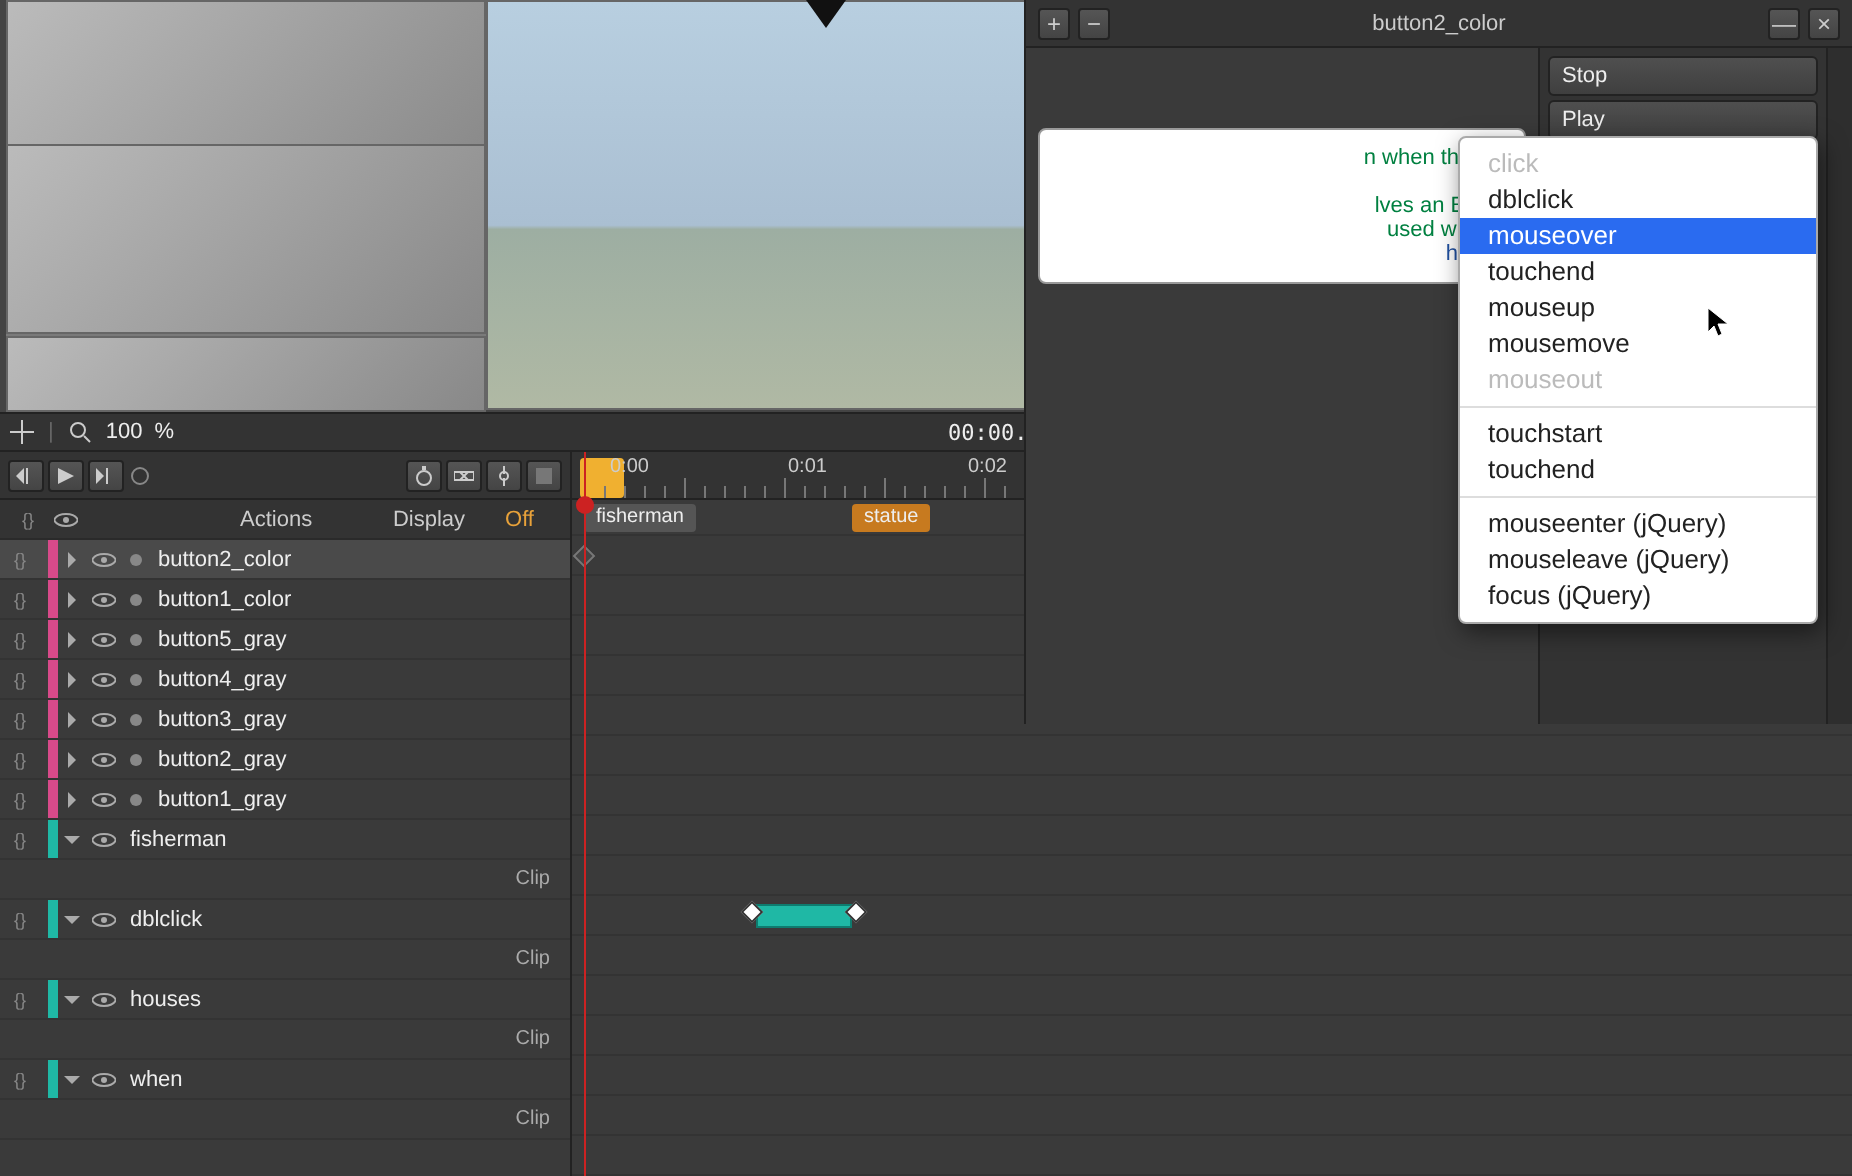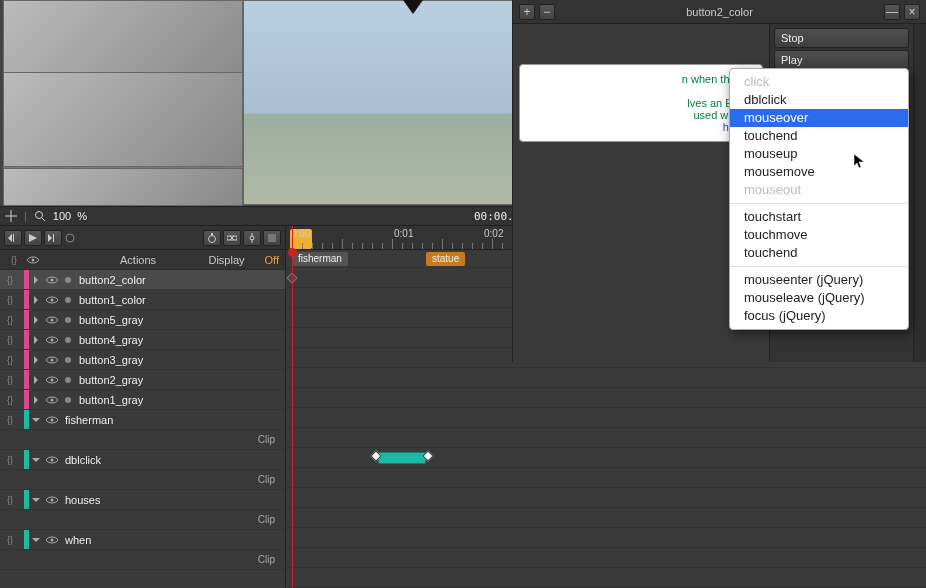--- a/index.html
+++ b/index.html
@@ -19,21 +19,21 @@
 .main { display:flex; height:362px; }
 .left-panel { width:286px; background:#3a3a3a; display:flex; flex-direction:column; border-right:1px solid #222; }
 .transport { height:24px; background:#333; display:flex; align-items:center; justify-content:space-between; padding:0 4px; border-bottom:1px solid #222; }
 .transport-left, .transport-right { display:flex; gap:2px; align-items:center; }
 .tbtn { width:18px; height:16px; background:linear-gradient(#555,#444); border:1px solid #222; border-radius:2px; display:flex; align-items:center; justify-content:center; cursor:pointer; }
 .tbtn svg { fill:#ccc; }
 
 .actions-header { height:20px; background:#333; border-bottom:1px solid #2a2a2a; display:flex; align-items:center; padding:0 4px; }
 .actions-header .ah-label { margin-left:78px; color:#ccc; }
 .actions-header .ah-display { margin-left:auto; margin-right:20px; color:#ccc; }
-.actions-header .ah-off { color:#e8a23a; margin-right:2px; }
+.actions-header .ah-off { color:#e8a23a; margin-right:14px; }
 
 .layer-list { flex:1; overflow:hidden; }
 .layer-row { height:20px; display:flex; align-items:center; background:#3a3a3a; border-bottom:1px solid #333; position:relative; }
 .layer-row.selected { background:#4a4a4a; }
 .color-swatch { width:5px; height:100%; }
 .code-icon { width:14px; height:14px; margin:0 3px; display:flex; align-items:center; justify-content:center; color:#888; font-size:9px; }
 .arrow { width:10px; height:10px; margin:0 2px; display:flex; align-items:center; justify-content:center; cursor:pointer; }
 .eye { width:14px; height:14px; margin:0 2px; display:flex; align-items:center; justify-content:center; color:#aaa; }
 .dot { width:6px; height:6px; border-radius:50%; background:#888; margin:0 4px; }
 .layer-name { margin-left:4px; color:#eee; }
@@ -372,21 +372,21 @@
         </div>
         <div class="layer-row">
           <span class="clip-label">Clip</span>
         </div>
       </div>
   </div>
 
   <div class="timeline-panel">
     <div class="ruler">
       <div class="ruler-yellow"></div>
-      <span class="ruler-label" style="left:5px;">0:00</span>
+      <span class="ruler-label" style="left:19px;">0:00</span>
       <span class="ruler-label" style="left:108px;">0:01</span>
       <span class="ruler-label" style="left:198px;">0:02</span>
     <div class="ruler-tick major" style="left: 6px;"></div>
         <div class="ruler-tick" style="left: 16px;"></div>
         <div class="ruler-tick" style="left: 26px;"></div>
         <div class="ruler-tick" style="left: 36px;"></div>
         <div class="ruler-tick" style="left: 46px;"></div>
         <div class="ruler-tick major" style="left: 56px;"></div>
         <div class="ruler-tick" style="left: 66px;"></div>
         <div class="ruler-tick" style="left: 76px;"></div>
@@ -462,21 +462,20 @@
             <div class="dropdown-item">dblclick</div>
             <div class="dropdown-item selected" style="position: relative;">mouseover<div class="cursor-arrow"><svg width="12" height="16" viewBox="0 0 12 16">
                   <path d="M0 0l0 12 3-3 2 5 2-1-2-5 5 0z" fill="#000" stroke="#fff" stroke-width="0.5"></path>
                 </svg></div></div>
             <div class="dropdown-item">touchend</div>
             <div class="dropdown-item">mouseup</div>
             <div class="dropdown-item">mousemove</div>
             <div class="dropdown-item disabled">mouseout</div>
             <div class="dropdown-sep"></div>
             <div class="dropdown-item">touchstart</div>
-            <div class="dropdown-item">touchmove</div>
             <div class="dropdown-item">touchend</div>
             <div class="dropdown-sep"></div>
             <div class="dropdown-item">mouseenter (jQuery)</div>
             <div class="dropdown-item">mouseleave (jQuery)</div>
             <div class="dropdown-item">focus (jQuery)</div>
           </div>
       </div>
 
       <div class="snippet-panel" id="snippet-panel">
           <div class="snippet-btn">Stop</div>

